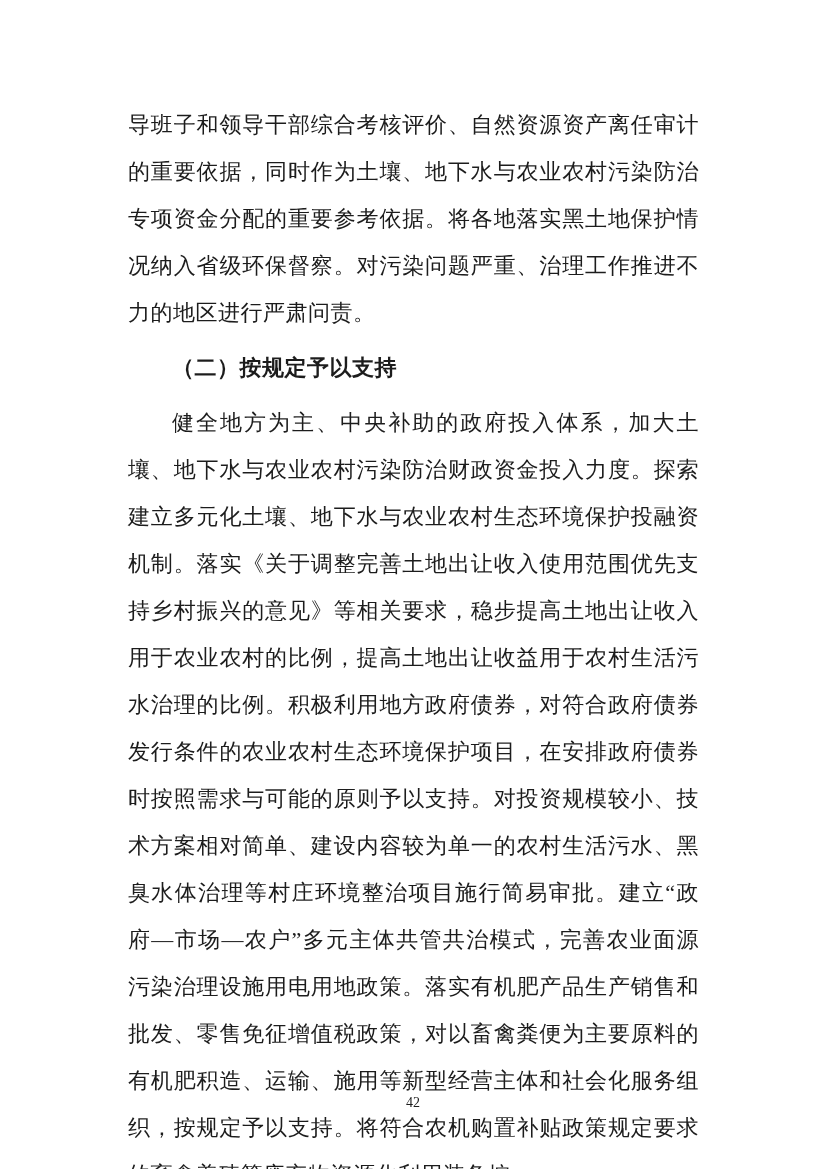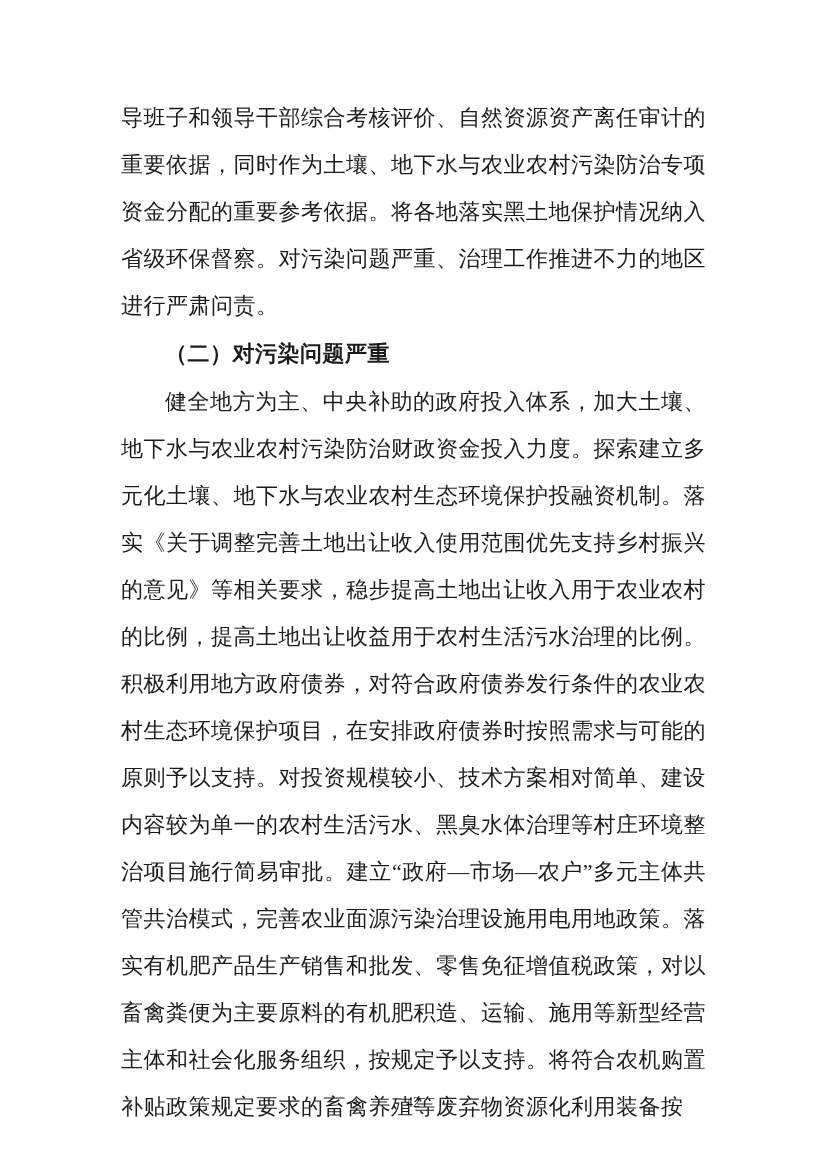--- a/index.html
+++ b/index.html
@@ -17,21 +17,21 @@
     color: #1c1c1c;
   }
   .content {
     padding: 93px 119px 0 120px;
     font-size: 22px;
     line-height: 47px;
     letter-spacing: 0.5px;
     text-align: justify;
   }
   .content p, .content h3 {
-    margin: 1px;
+    margin: 8px;
     padding: 0;
   }
   .body-para {
     word-break: break-all;
   }
   .body-para.indent {
     text-indent: 2em;
   }
   .section-heading {
     font-size: 22px;
@@ -53,19 +53,19 @@
     color: #1c1c1c;
     font-family: "Liberation Serif", "DejaVu Serif", serif;
   }
 </style>
 </head>
 <body>
 
 <div class="page">
   <div class="content">
     <p class="body-para">导班子和领导干部综合考核评价、自然资源资产离任审计的重要依据，同时作为土壤、地下水与农业农村污染防治专项资金分配的重要参考依据。将各地落实黑土地保护情况纳入省级环保督察。对污染问题严重、治理工作推进不力的地区进行严肃问责。</p>
-    <h3 class="section-heading">（二）对污染问题严重</h3>
+    <h3 class="section-heading">（二）按规定予以支持</h3>
     <p class="body-para indent">健全地方为主、中央补助的政府投入体系，加大土壤、地下水与农业农村污染防治财政资金投入力度。探索建立多元化土壤、地下水与农业农村生态环境保护投融资机制。落实《关于调整完善土地出让收入使用范围优先支持乡村振兴的意见》等相关要求，稳步提高土地出让收入用于农业农村的比例，提高土地出让收益用于农村生活污水治理的比例。积极利用地方政府债券，对符合政府债券发行条件的农业农村生态环境保护项目，在安排政府债券时按照需求与可能的原则予以支持。对投资规模较小、技术方案相对简单、建设内容较为单一的农村生活污水、黑臭水体治理等村庄环境整治项目施行简易审批。建立“政府—市场—农户”多元主体共管共治模式，完善农业面源污染治理设施用电用地政策。落实有机肥产品生产销售和批发、零售免征增值税政策，对以畜禽粪便为主要原料的有机肥积造、运输、施用等新型经营主体和社会化服务组织，按规定予以支持。将符合农机购置补贴政策规定要求的畜禽养殖等废弃物资源化利用装备按</p>
   </div>
   <div class="footer">
     <span class="page-number">42</span>
   </div>
 </div>
 
 </body></html>

